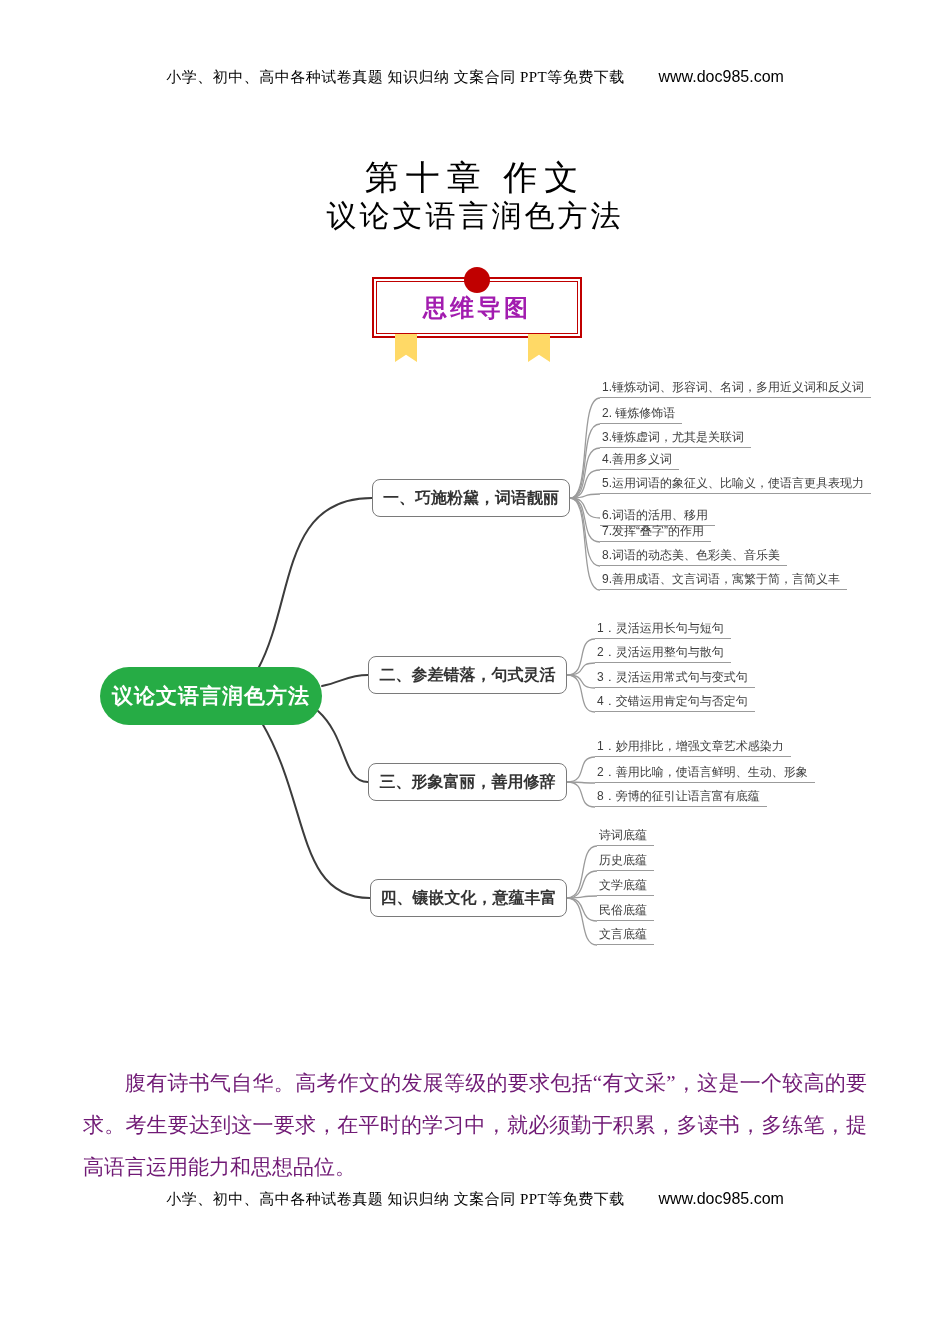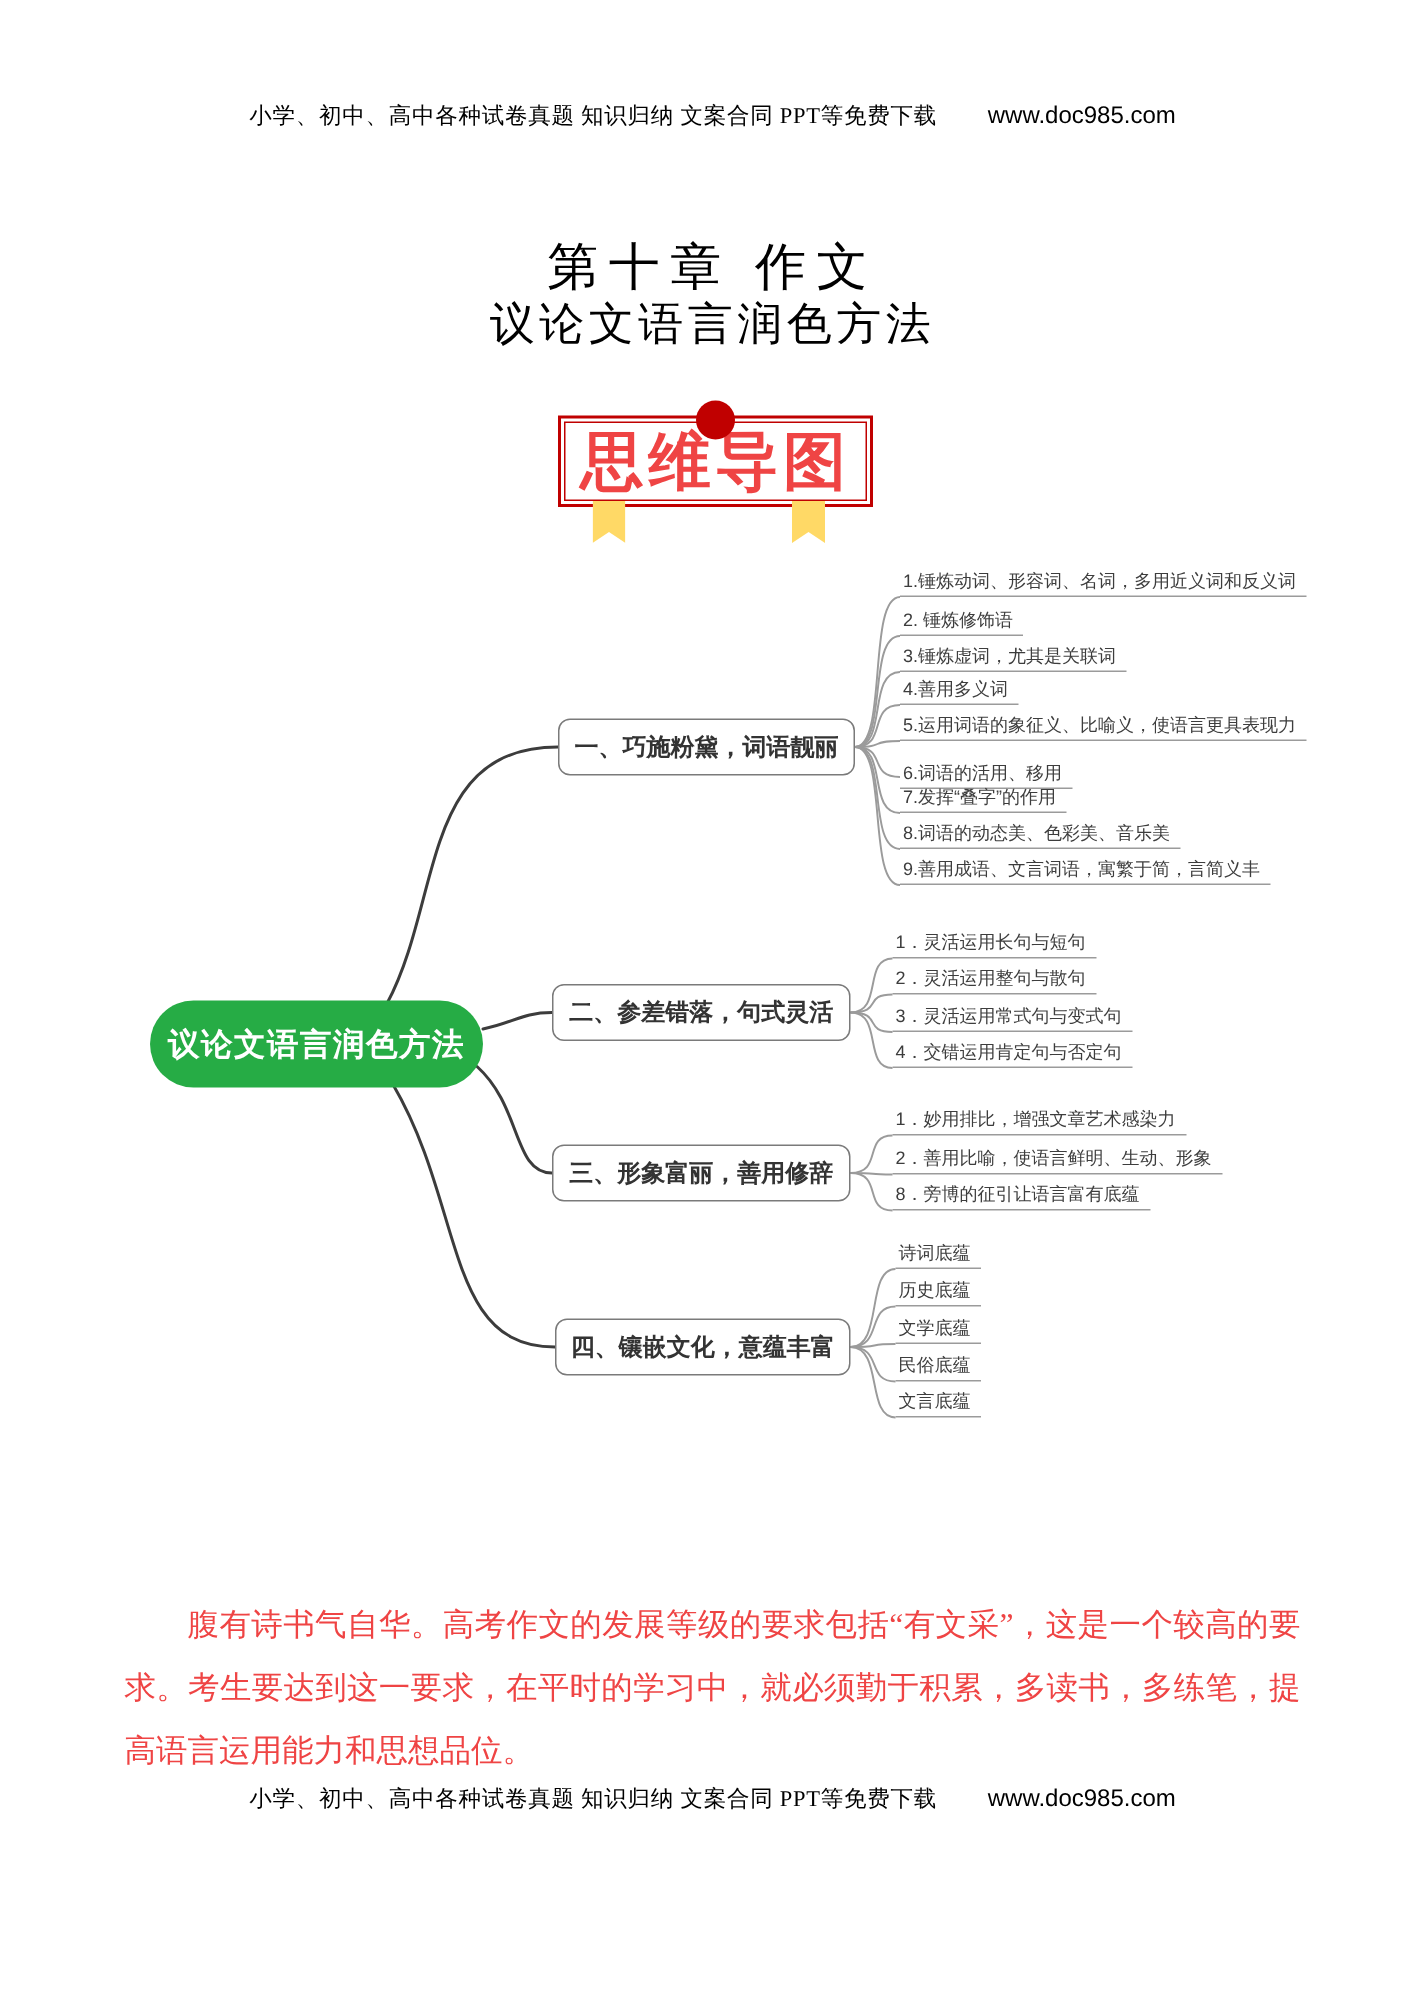--- a/index.html
+++ b/index.html
@@ -20,39 +20,39 @@
     font-size:30px; letter-spacing:3px; color:#000; font-family:"Liberation Sans","DejaVu Sans",sans-serif; font-weight:500; }
 
   
   .banner { position:absolute; }
   .banner-outer { position:absolute; inset:0; border:2px solid #C00000; background:#fff; }
   .banner-inner { position:absolute; inset:4px; border:1px solid #C00000; }
   .banner-circle { position:absolute; width:26px; height:26px; border-radius:50%; background:#C00000; z-index:3; }
   .ribbon { position:absolute; width:22px; background:#FFD966; z-index:3;
     clip-path:polygon(0 0,100% 0,100% 100%,50% 74%,0 100%); }
   .banner-label { position:absolute; inset:0; display:flex; align-items:center; justify-content:center;
-    font-family:"Liberation Sans","DejaVu Sans",sans-serif; font-weight:700; font-size:42px;
-    letter-spacing:3px; color:#ef4444; z-index:2; }
+    font-family:"Liberation Sans","DejaVu Sans",sans-serif; font-weight:700; font-size:24px;
+    letter-spacing:3px; color:#a21caf; z-index:2; }
 
   
   .mindmap { position:absolute; left:0; top:370px; width:950px; height:595px; }
   .mm-svg { position:absolute; left:0; top:0; }
   .root-node { position:absolute; left:100px; top:297px; width:222px; height:58px;
     background:#26AC45; border-radius:29px; color:#fff; display:flex; align-items:center; justify-content:center;
     font-family:"Liberation Sans","DejaVu Sans",sans-serif; font-weight:700; font-size:21px; letter-spacing:1px; }
   .branch-box { position:absolute; height:38px; background:#fff; border:1.6px solid #7a7a7a; border-radius:8px;
     display:flex; align-items:center; justify-content:center;
     font-family:"Liberation Sans","DejaVu Sans",sans-serif; font-weight:700; font-size:16px; color:#333;
     white-space:nowrap; padding:0 10px; z-index:2; }
   .leaf { position:absolute; font-family:"Liberation Sans","DejaVu Sans",sans-serif; font-size:12px; color:#3d3d3d;
     line-height:16px; height:19px; padding:0 7px 2px 2px; border-bottom:1.3px solid #9b9b9b; white-space:nowrap; }
 
   
   .body-par { position:absolute; left:83px; top:1062px; width:784px; font-size:21px; line-height:42px;
-    text-align:justify; text-indent:2em; color:#ef4444; }
+    text-align:justify; text-indent:2em; color:#701a75; }
 </style>
 </head>
 <body>
 
 <div class="page">
 
   <div class="docbar top">
     <span class="bar-text">小学、初中、高中各种试卷真题 知识归纳 文案合同  PPT等免费下载</span>
     <span class="bar-link">www.doc985.com</span>
   </div>

